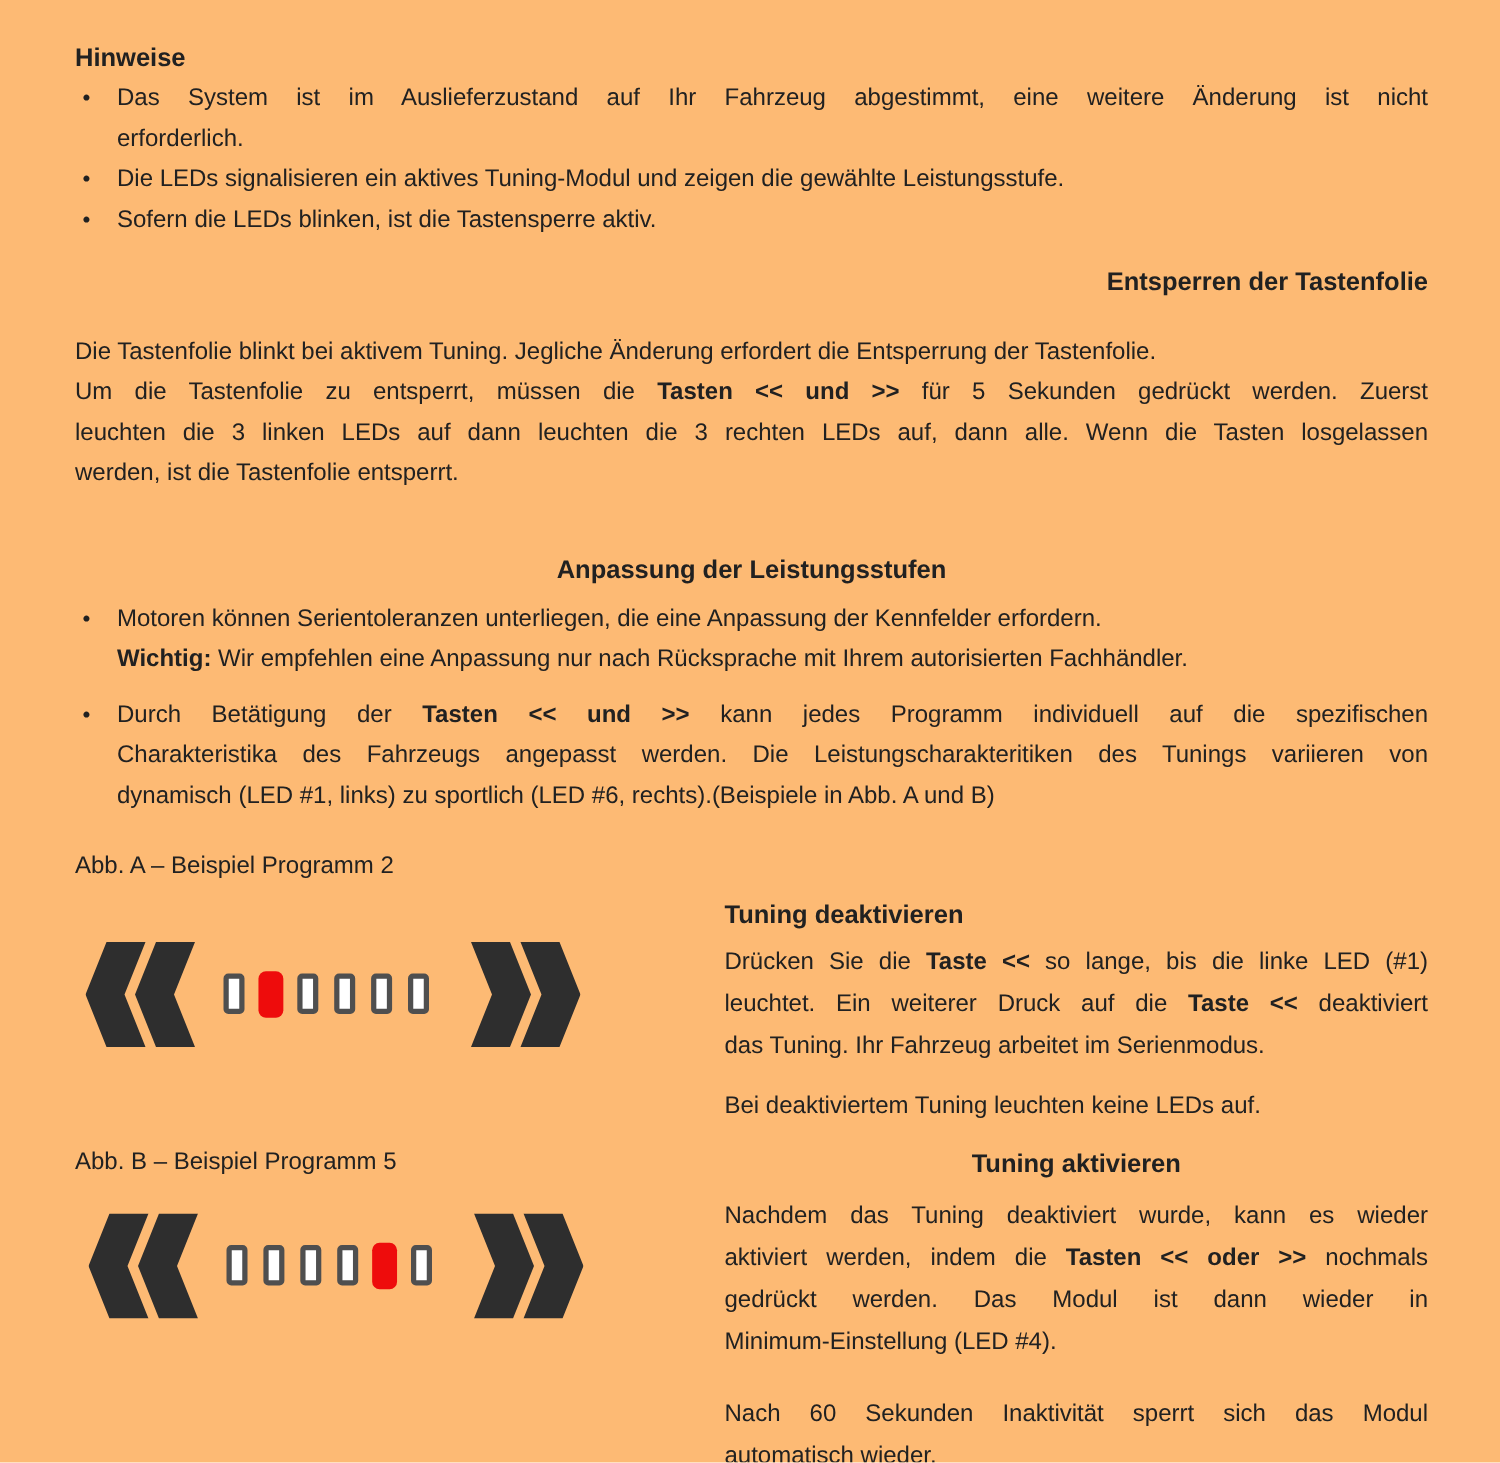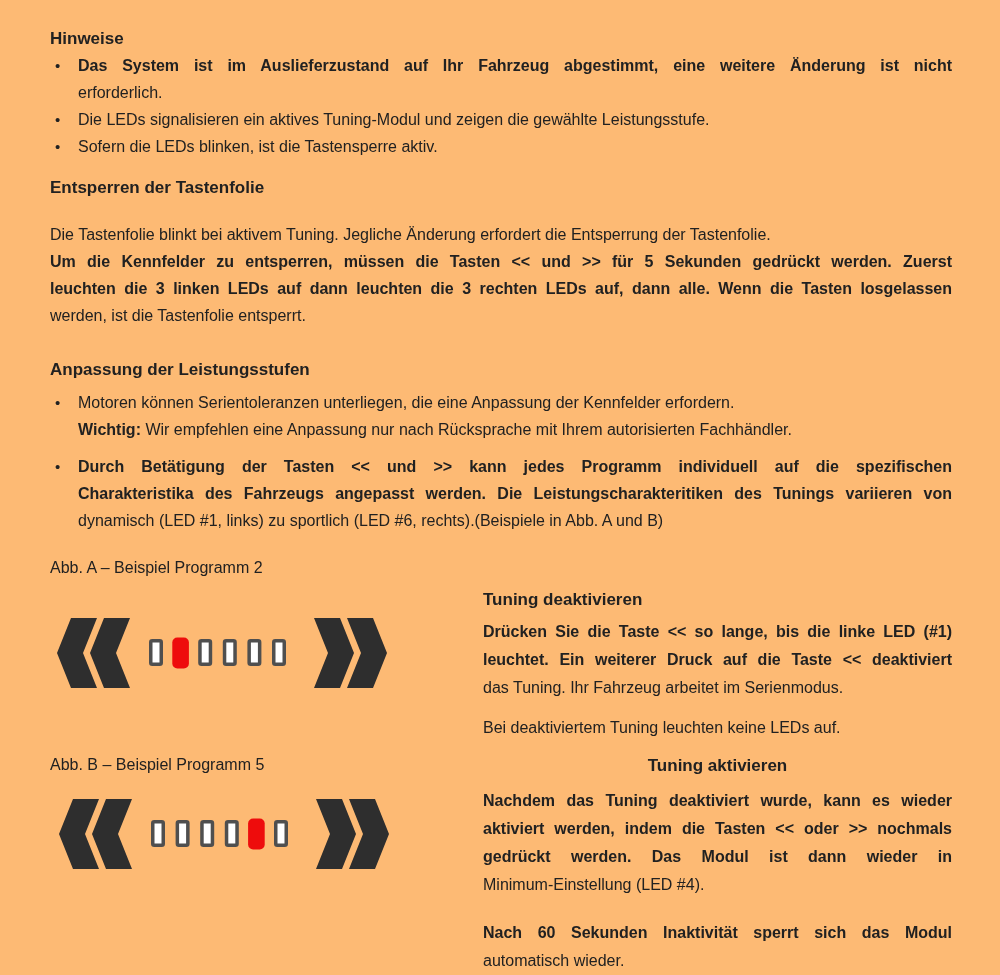--- a/index.html
+++ b/index.html
@@ -8,29 +8,29 @@
     width:1000px; height:975px;
     box-sizing:border-box;
     padding:25px 48px 0 50px;
     background:#fdba74;
     font-family:"Liberation Sans","DejaVu Sans",sans-serif;
     font-size:16px; line-height:27px;
     color:#212121;
     overflow:hidden;
   }
   .h { font-size:17px; line-height:27px; font-weight:bold; margin:0; }
-  .h-entsperren { margin-top:14px; }
-  .h-anpassung  { margin-top:27px; }
+  .h-entsperren { margin-top:14px;text-align:right; }
+  .h-anpassung  { margin-top:37px;text-align:center; }
   .bullet-row { display:flex; }
   .bullet-row .dot { flex:0 0 28px; box-sizing:border-box; padding-left:5px; font-size:15px; }
   .bullet-row .btext { flex:1; }
   .anp-b1 { margin-top:6px; }
   .anp-b2 { margin-top:10px; }
   .para-entsperren-1 { margin-top:20px; }
-  .jl { text-align:justify; text-align-last:justify;font-weight:bold; }
+  .jl { text-align:justify; text-align-last:justify; }
   .fig-row { display:flex; margin-top:20px; }
   .col-left  { width:433px; box-sizing:border-box; }
   .col-right { flex:1; line-height:28px; }
   .fig-label { margin:0; }
   .fig-label-b { margin-top:63px; }
   svg.ledbar { display:block; width:330px; height:70px; }
   .ledbar-a { margin-top:37px; margin-left:7px; }
   .ledbar-b { margin-top:21px; margin-left:9px; }
   .col-right .h-tdeak { margin-top:32px; }
   .col-right .h-takt  { margin-top:10px;text-align:center; }
@@ -66,21 +66,21 @@
           <div><span>Sofern die LEDs blinken, ist die Tastensperre aktiv.</span></div>
         </div>
     </div>
   </div>
 
   <div class="h h-entsperren">Entsperren der Tastenfolie</div>
   <div class="para-entsperren-1">
       <div><span>Die Tastenfolie blinkt bei aktivem Tuning. Jegliche Änderung erfordert die Entsperrung der Tastenfolie.</span></div>
     </div>
   <div>
-      <div class="jl"><span>Um die Kennfelder zu entsperren, müssen die </span><b>Tasten &lt;&lt; und &gt;&gt;</b><span> für 5 Sekunden gedrückt werden. Zuerst</span></div>
+      <div class="jl"><span>Um die Tastenfolie zu entsperrt, müssen die </span><b>Tasten &lt;&lt; und &gt;&gt;</b><span> für 5 Sekunden gedrückt werden. Zuerst</span></div>
       <div class="jl"><span>leuchten die 3 linken LEDs auf dann leuchten die 3 rechten LEDs auf, dann alle. Wenn die Tasten losgelassen</span></div>
       <div><span>werden, ist die Tastenfolie entsperrt.</span></div>
     </div>
 
   <div class="h h-anpassung">Anpassung der Leistungsstufen</div>
   <div>
     <div class="bullet-row anp-b1">
       <span class="dot">•</span>
       <div class="btext">
           <div><span>Motoren können Serientoleranzen unterliegen, die eine Anpassung der Kennfelder erfordern.</span></div>

